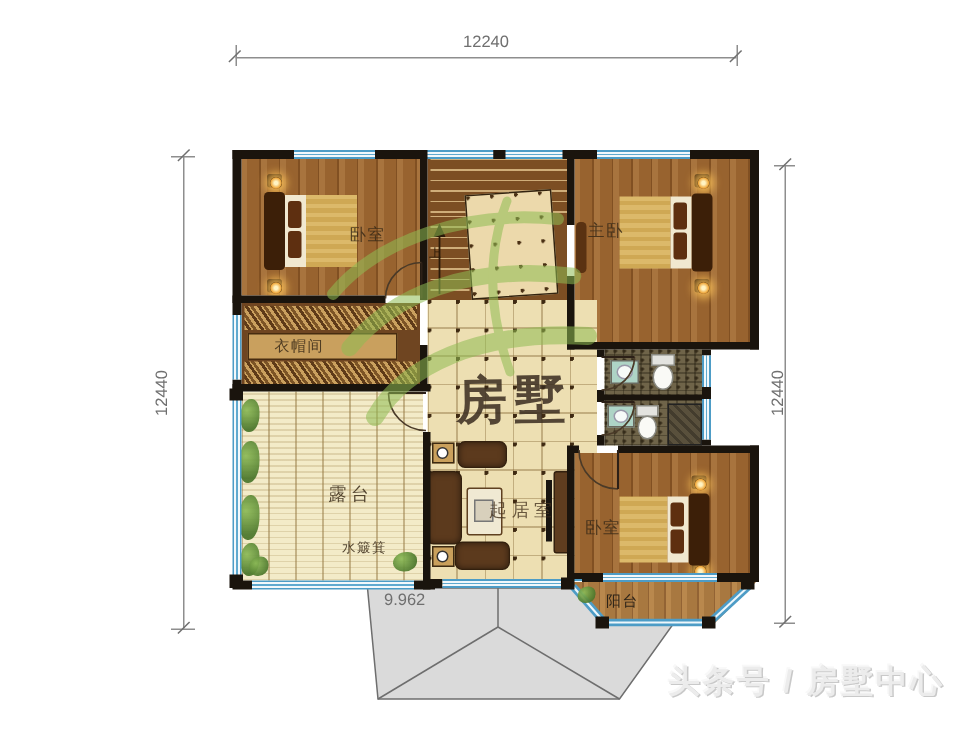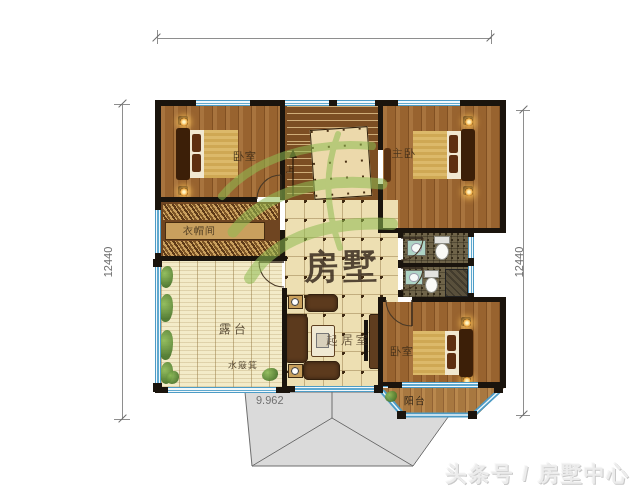--- a/index.html
+++ b/index.html
@@ -52,20 +52,21 @@
 </head>
 <body>
 
 <div id="canvas">
 
   <div class="abs dimline" style="left:157px;top:38px;width:334px;height:1px;"></div>
   <div class="abs dimline" style="left:157px;top:30px;width:1px;height:14px;"></div>
   <div class="abs dimline" style="left:491px;top:30px;width:1px;height:14px;"></div>
   <div class="abs tick" style="left:151px;top:37px;"></div>
   <div class="abs tick" style="left:485px;top:37px;"></div>
+  <div class="abs dimtxt" style="left:157px;top:22px;width:334px;text-align:center;">12240</div>
 
   <div class="abs dimline" style="left:122px;top:104px;width:1px;height:315px;"></div>
   <div class="abs dimline" style="left:114px;top:104px;width:16px;height:1px;"></div>
   <div class="abs dimline" style="left:114px;top:419px;width:16px;height:1px;"></div>
   <div class="abs tick" style="left:117px;top:103px;"></div>
   <div class="abs tick" style="left:117px;top:418px;"></div>
   <div class="abs dimtxt" style="left:78px;top:256px;width:60px;text-align:center;transform:rotate(-90deg);">12440</div>
 
   <div class="abs dimline" style="left:523px;top:110px;width:1px;height:305px;"></div>
   <div class="abs dimline" style="left:516px;top:110px;width:14px;height:1px;"></div>
@@ -245,15 +246,15 @@
   <div class="abs rlabel" style="left:404px;top:394px;font-size:10px;color:#2e2418;">阳台</div>
 
   <svg class="abs" width="640" height="488" viewBox="0 0 640 488" style="left:0;top:0;opacity:.55;pointer-events:none;">
     <path d="M372,146 C310,140 252,160 222,196" fill="none" stroke="#8fbc53" stroke-width="8" stroke-linecap="round"></path>
     <path d="M382,184 C312,176 262,196 233,232" fill="none" stroke="#8fbc53" stroke-width="11" stroke-linecap="round"></path>
     <path d="M392,224 C318,220 270,244 250,278" fill="none" stroke="#8fbc53" stroke-width="12" stroke-linecap="round"></path>
     <path d="M338,134 C325,168 325,206 340,248" fill="none" stroke="#8fbc53" stroke-width="6" stroke-linecap="round"></path>
   </svg>
   <div class="abs brand" style="left:304px;top:244px;">房墅</div>
 
-  <div class="abs footer-mark" style="right:10px;bottom:0;">头条号 / 房墅中心</div>
+  <div class="abs footer-mark" style="right:10px;bottom:20px;">头条号 / 房墅中心</div>
 
 </div>
 
 </body></html>

